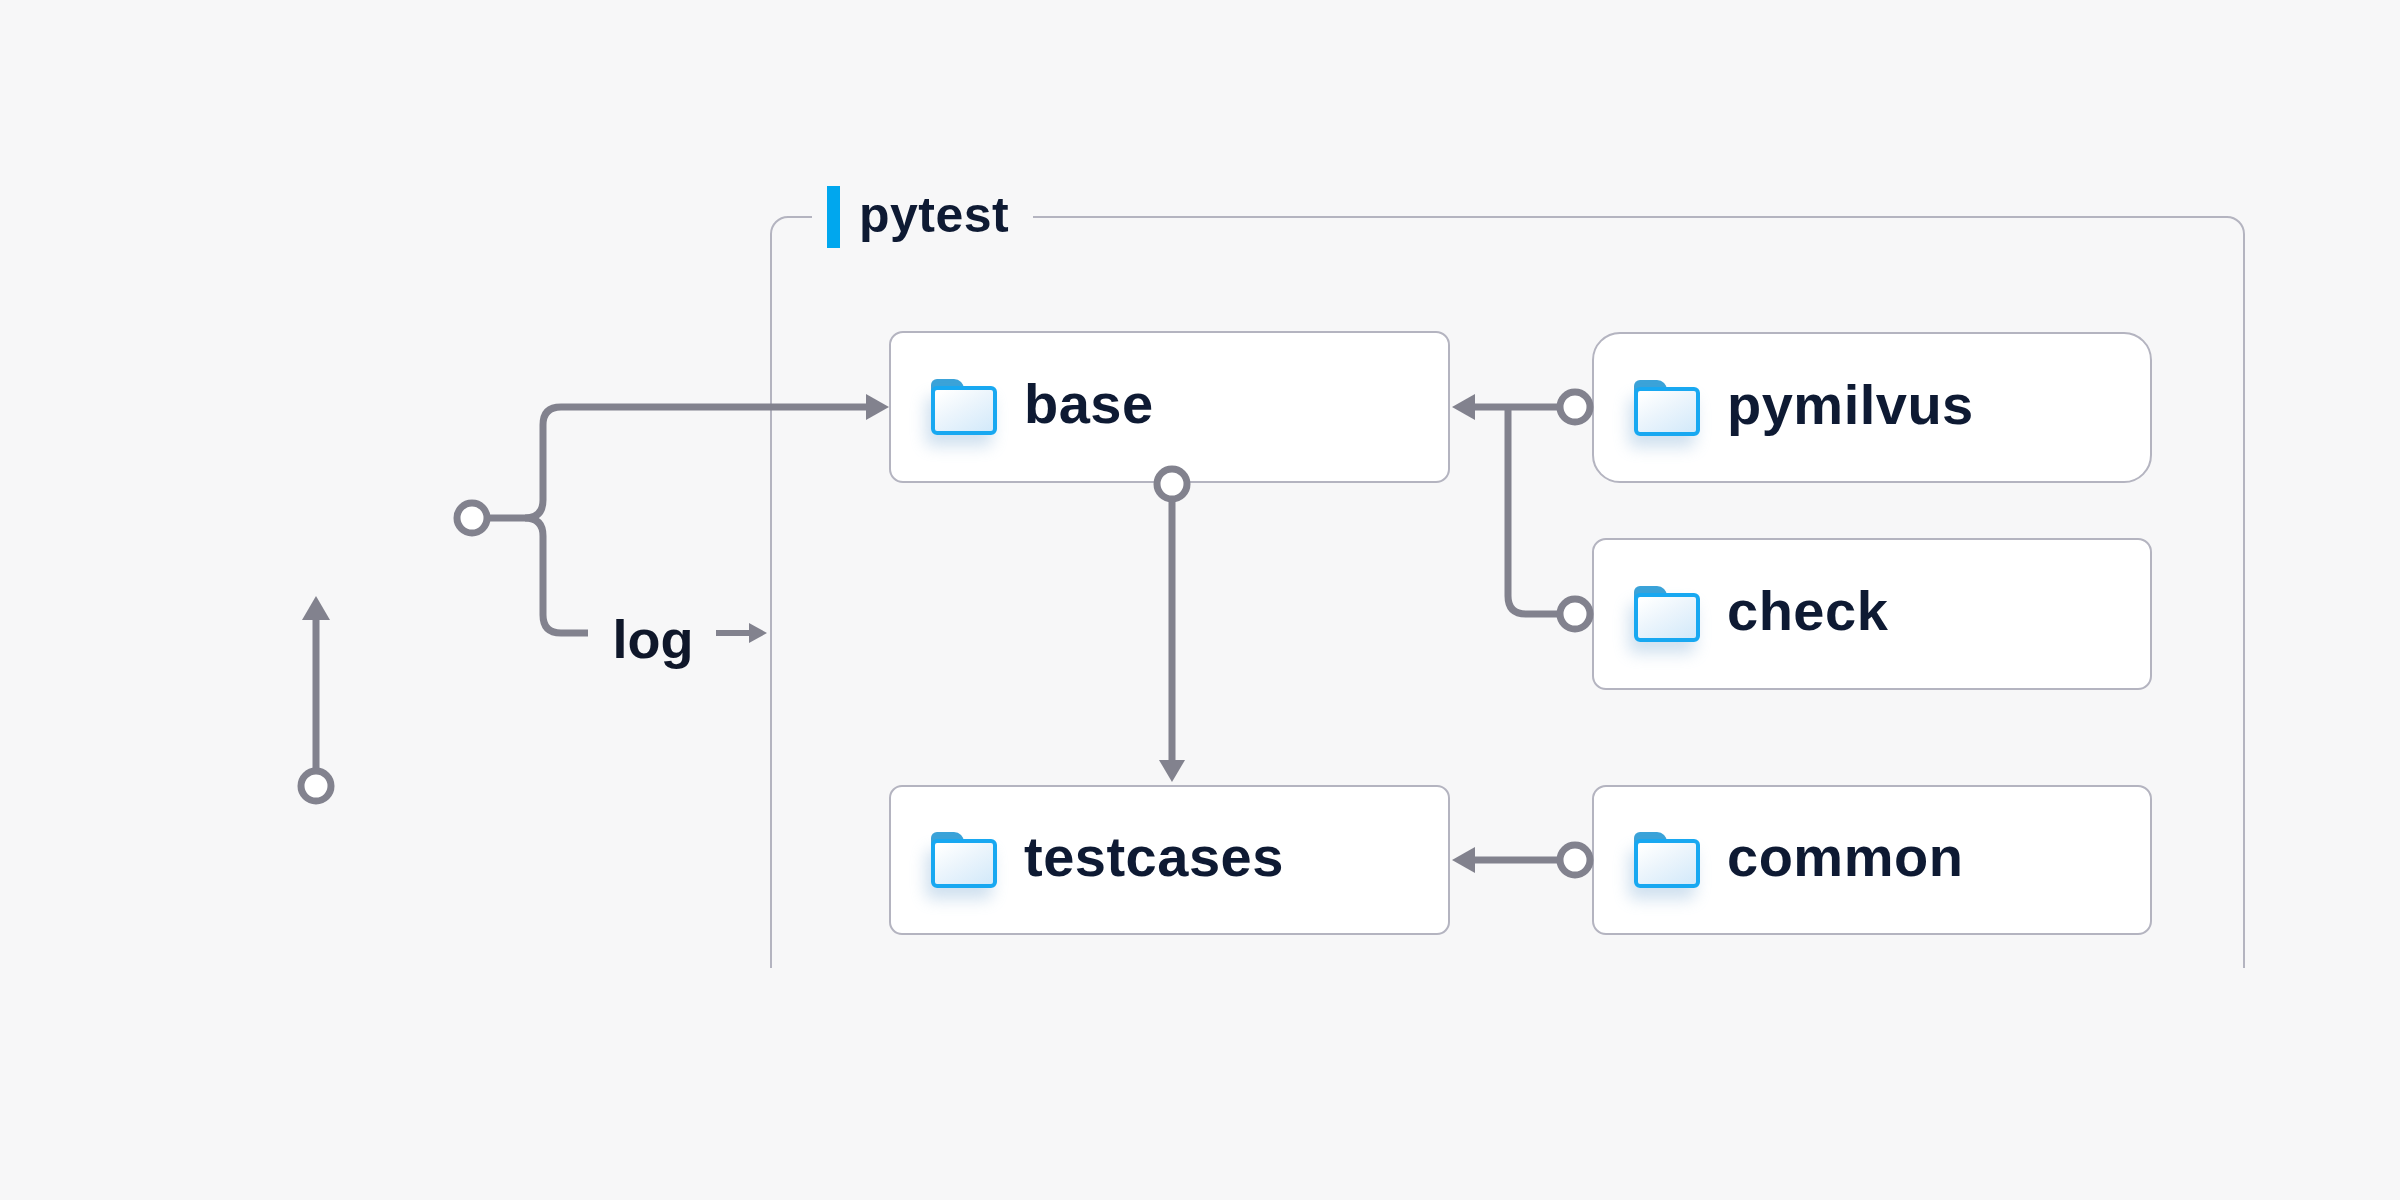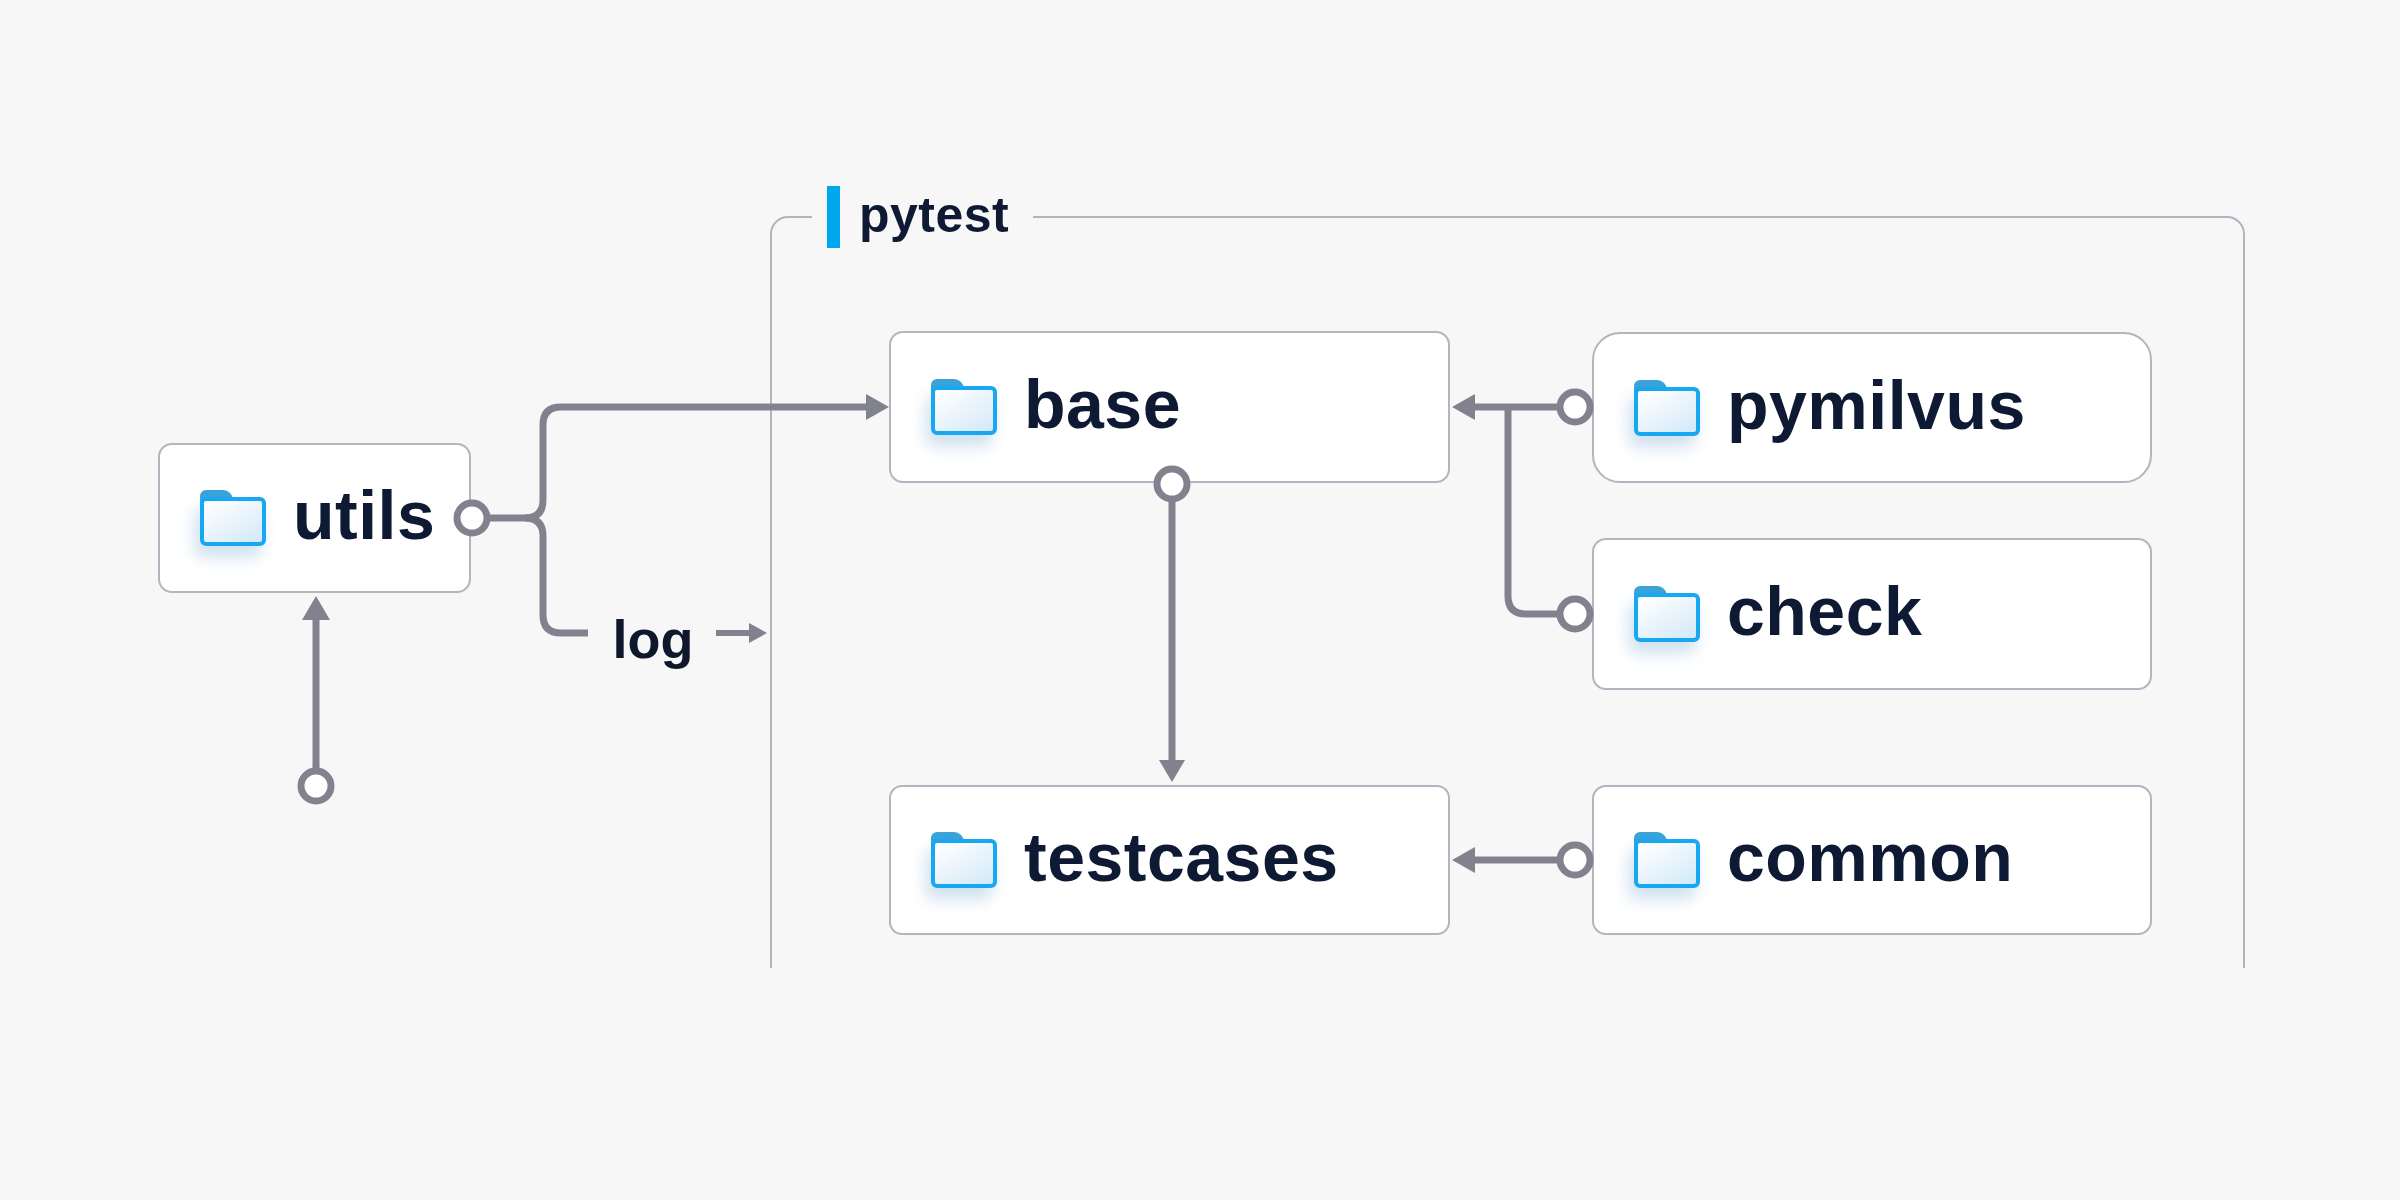--- a/index.html
+++ b/index.html
@@ -58,21 +58,21 @@
     border: 2.5px solid #b4b4c0;
     border-radius: 14px;
     box-sizing: border-box;
     display: flex;
     align-items: center;
     padding-left: 40px;
     gap: 27px;
     z-index: 2;
   }
   .node-label {
-    font-size: 68px;
+    font-size: 56px;
     font-weight: 700;
     color: #0e1a33;
     letter-spacing: 0.5px;
     line-height: 1;
     padding-bottom: 6px;
     text-align: right;
   }
   .n-utils     { left: 158px;  top: 443px; width: 313px; height: 150px; }
   .n-config    { left: 158px;  top: 785px; width: 315px; height: 150px; }
   .n-base      { left: 889px;  top: 331px; width: 561px; height: 152px; }
@@ -133,27 +133,20 @@
 <body>
 
 <div class="canvas">
 
   <div class="group-box"></div>
   <div class="group-label">
     <span class="accent-bar"></span>
     <span class="group-text">pytest</span>
   </div>
 
-  <div class="node n-utils">
-    <span class="folder">
-        <span class="folder-tab"></span>
-        <span class="folder-body"></span>
-      </span>
-    <span class="node-label">utils</span>
-  </div>
 
 
   <div class="node n-base">
     <span class="folder">
         <span class="folder-tab"></span>
         <span class="folder-body"></span>
       </span>
     <span class="node-label">base</span>
   </div>
 

